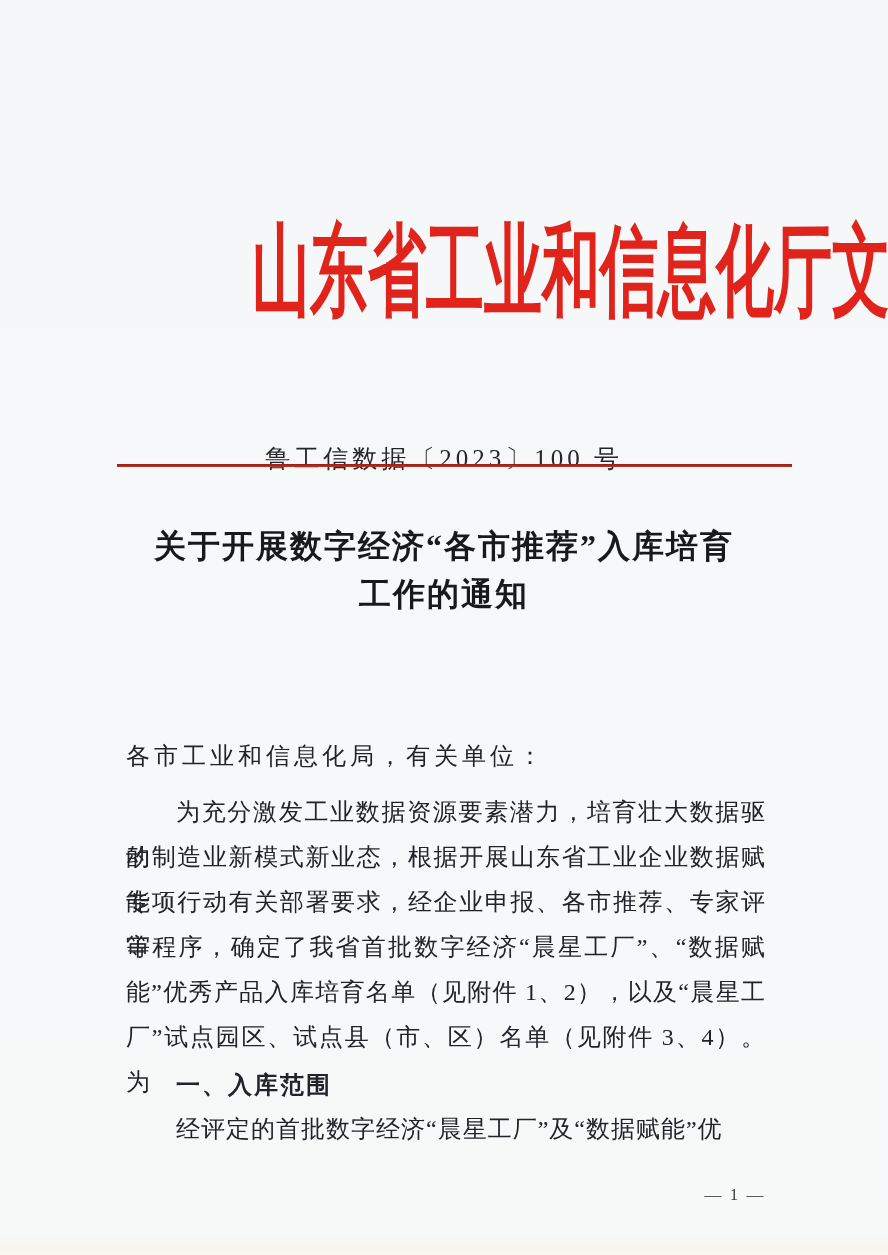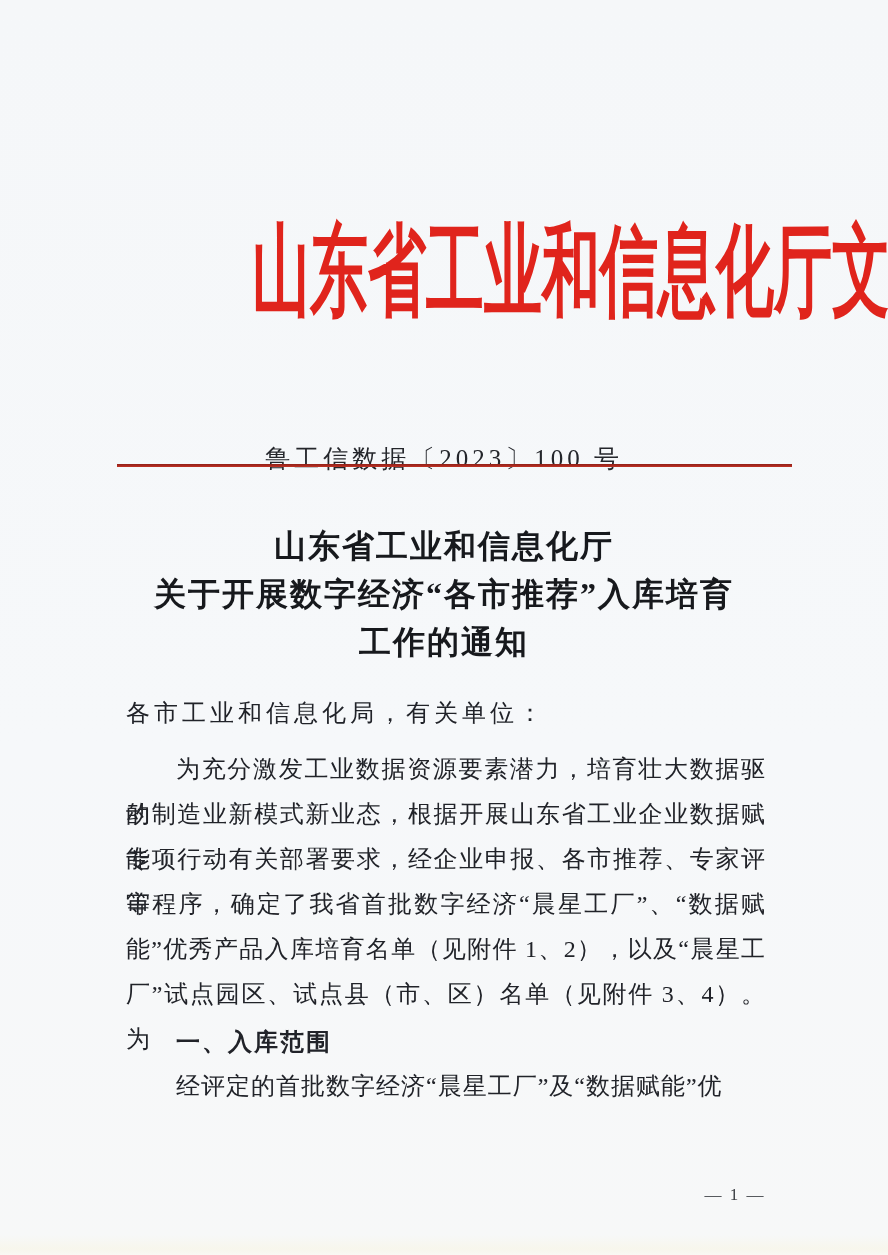--- a/index.html
+++ b/index.html
@@ -72,21 +72,21 @@
     font-weight: bold;
     font-size: 32px;
     line-height: 48px;
     letter-spacing: 2px;
     color: #17191d;
   }
 
   
   .body-block {
     position: absolute;
-    top: 691px;
+    top: 734px;
     left: 126px;
     width: 640px;
     font-size: 24px;
     color: #212329;
   }
   .body-line {
     height: 45px;
     line-height: 45px;
     letter-spacing: 1px;
   }
@@ -140,21 +140,20 @@
 
   <div class="letterhead">
     <span class="letterhead-text">山东省工业和信息化厅文件</span>
   </div>
 
   <div class="doc-number">鲁工信数据〔2023〕100 号</div>
 
   <div class="red-rule"></div>
 
   <div class="doc-title">
-    <div class="title-line">山东省工业和信息化厅</div>
     <div class="title-line">关于开展数字经济“各市推荐”入库培育</div>
     <div class="title-line">工作的通知</div>
   </div>
 
   <div class="body-block">
     <div class="body-line salutation">各市工业和信息化局，有关单位：</div>
 
     <div class="body-line justified indent-first">为充分激发工业数据资源要素潜力，培育壮大数据驱动</div>
     <div class="body-line justified">的制造业新模式新业态，根据开展山东省工业企业数据赋能</div>
     <div class="body-line justified">专项行动有关部署要求，经企业申报、各市推荐、专家评审</div>

